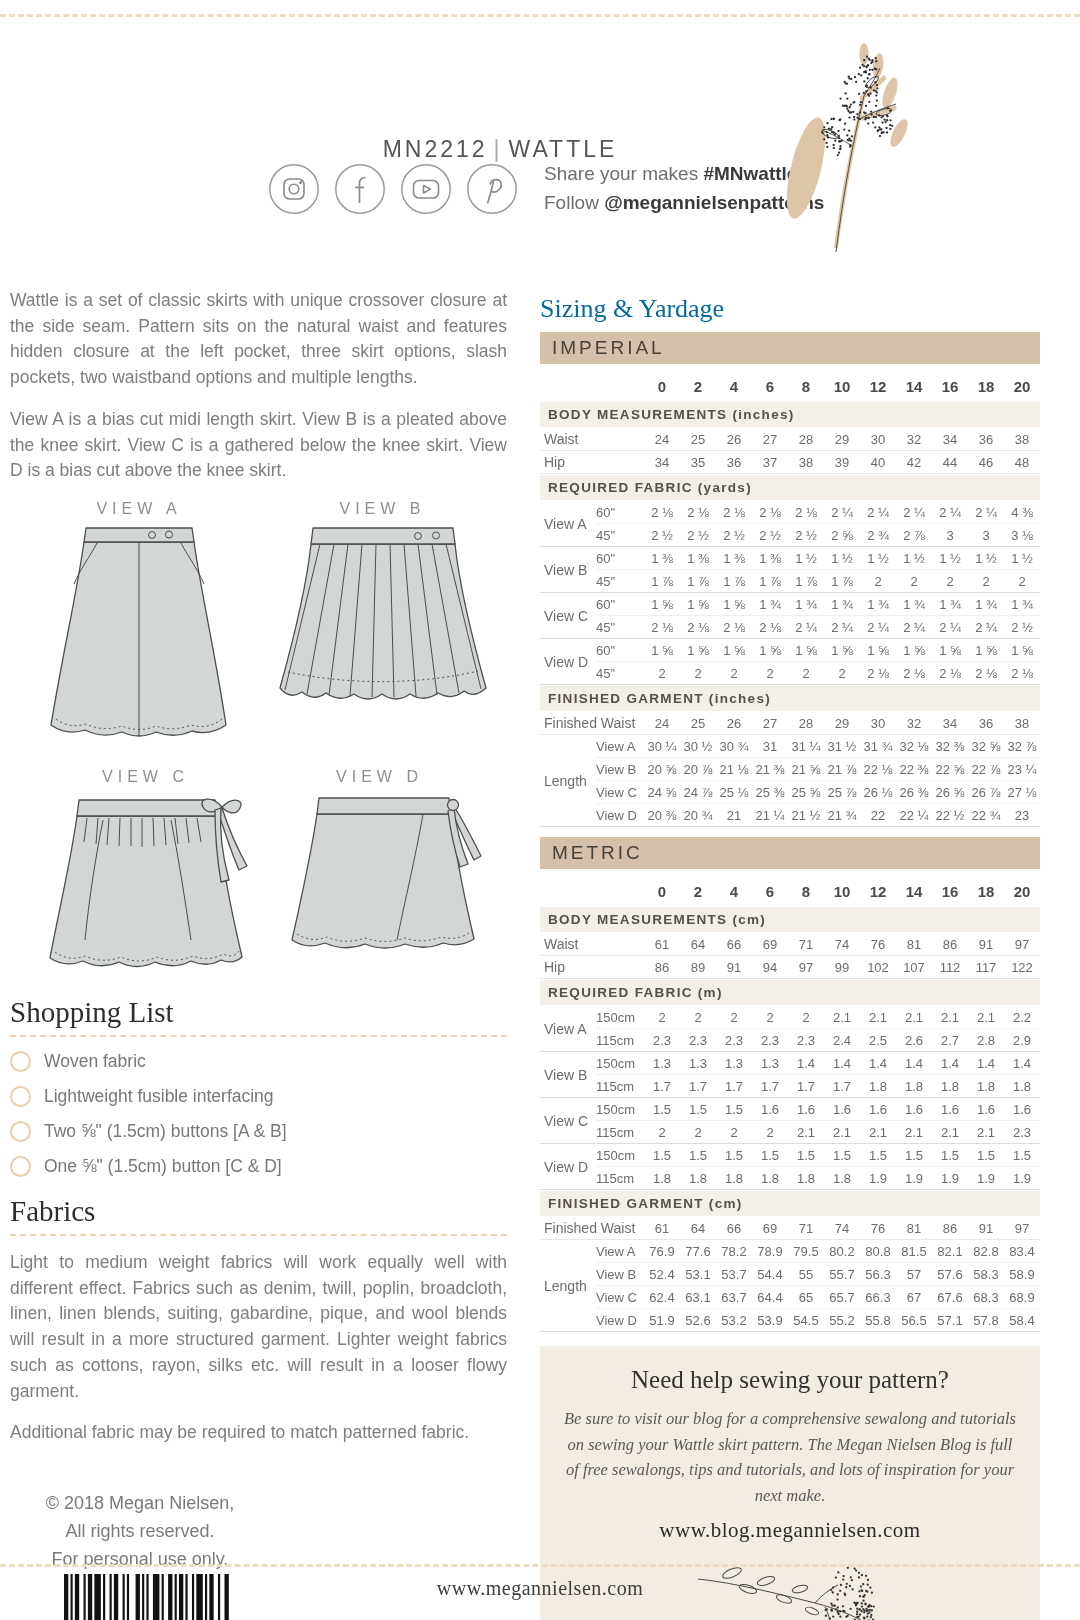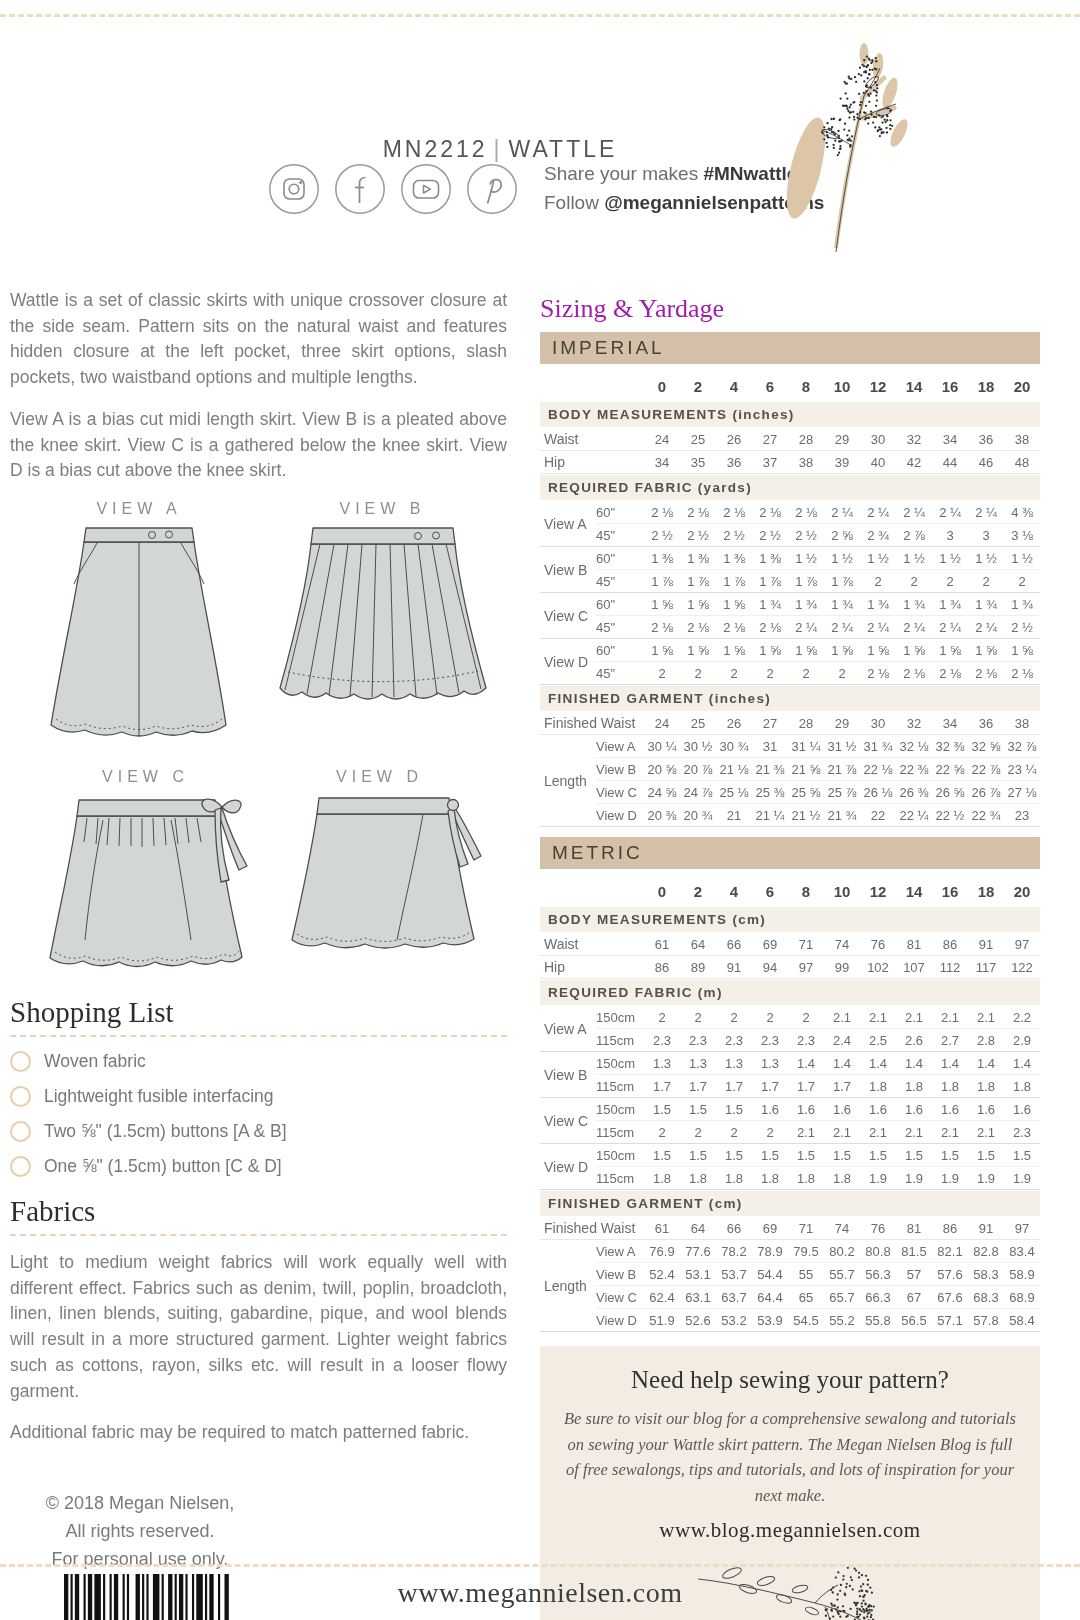--- a/index.html
+++ b/index.html
@@ -42,21 +42,21 @@
 
   .copy-row{display:flex;margin-top:26px;align-items:flex-start;flex-direction:column;}
   .copyright{width:260px;text-align:center;font-size:18px;line-height:1.55;color:#7a7a7a;padding-top:18px;}
   .barcode{margin-left:50px;width:175px;}
   .bc-digits{display:flex;font-size:15px;color:#1e1e1e;margin-top:-2px;padding:0 2px;}
   .bc-digits span{display:block;}
   .bc-g1{flex:none;width:14px;}
   .bc-g2,.bc-g3{flex:1;text-align:center;letter-spacing:2px;}
 
   
-  .sizing-h{font-family:"Liberation Serif",serif;font-weight:400;color:#a21caf;
+  .sizing-h{font-family:"Liberation Serif",serif;font-weight:400;color:#0369a1;
             font-size:26px;margin:0 0 8px 0;}
   .t-bar{background:#d5c1a9;color:#474139;font-size:19px;letter-spacing:3px;
          padding:5px 12px;margin-bottom:9px;}
   .t-row{display:flex;align-items:center;}
   .t-label{width:100px;flex:none;font-size:14px;color:#6d6d6d;padding-left:4px;text-align:left;}
   .t-cell{flex:1;text-align:center;font-size:13px;color:#6c6c6c;white-space:nowrap;}
   .t-size-row .t-cell{font-weight:bold;font-size:15px;color:#4a4a4a;padding:5px 0 6px;}
   .t-sec{background:#f4efe7;color:#55504a;font-size:13.5px;font-weight:bold;
          letter-spacing:1.3px;padding:5px 8px;margin:1px 0;}
   .t-line{border-bottom:1px solid #e7e7e7;padding:3px 0;}
@@ -70,21 +70,21 @@
   .metric-block{margin-top:10px;}
 
   
   .help{background:#f2ece3;margin-top:14px;padding:20px 16px 10px 16px;text-align:center;}
   .help-h{font-family:"Liberation Serif",serif;font-weight:400;font-size:25px;color:#333;margin:0 0 12px 0;}
   .help-b{font-family:"Liberation Serif",serif;font-style:italic;font-size:16.5px;
           line-height:1.55;color:#5a5a5a;margin:0 4px 10px 4px;}
   .help-u{font-family:"Liberation Serif",serif;font-size:21px;color:#2c2c2c;letter-spacing:.5px;margin-bottom:2px;}
 
   .footer-url{position:absolute;top:1577px;left:0;width:100%;text-align:center;
-              font-family:"Liberation Serif",serif;font-size:28px;color:#3d3d3d;letter-spacing:.5px;}
+              font-family:"Liberation Serif",serif;font-size:20px;color:#3d3d3d;letter-spacing:.5px;}
 
   .skirt{stroke:#4d4d4d;stroke-width:1.3;fill:#d3d6d7;stroke-linejoin:round;}
   .thin{stroke:#4d4d4d;stroke-width:1;fill:none;}
   .stitch{stroke:#4d4d4d;stroke-width:1;fill:none;stroke-dasharray:2 3;}
 </style>
 </head>
 <body>
 
 <div class="page">
 

